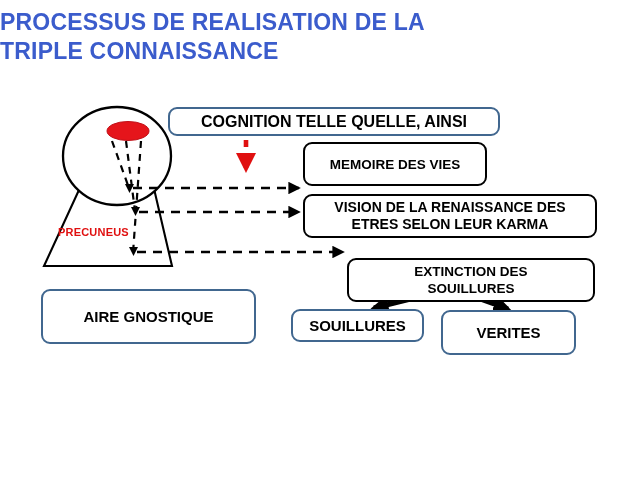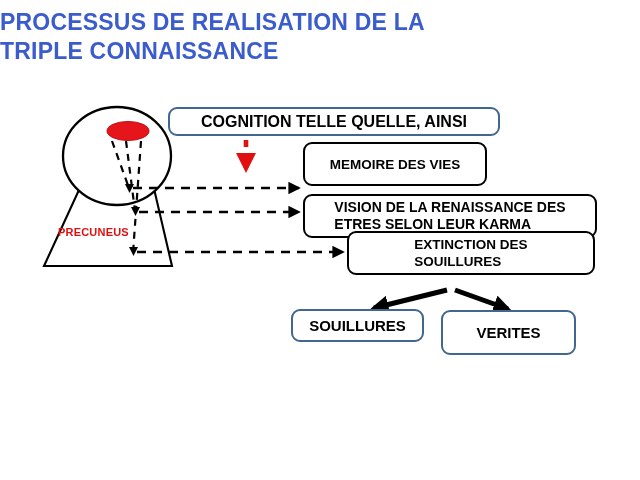--- a/index.html
+++ b/index.html
@@ -36,38 +36,39 @@
     top: 0;
     width: 640px;
     height: 480px;
   }
   .node {
     position: absolute;
     box-sizing: border-box;
     display: flex;
     align-items: center;
     justify-content: center;
+    text-align: center;
     background: #ffffff;
     color: #000000;
     font-weight: bold;
     line-height: 17px;
   }
   .node.blue {
     border: 2px solid #41678f;
     border-radius: 9px;
   }
   .node.black {
     border: 2px solid #000000;
     border-radius: 9px;
   }
   .node span { display: block; }
   #box-cognition { left: 168px; top: 107px; width: 332px; height: 29px; font-size: 16px; }
   #box-memoire   { left: 303px; top: 142px; width: 184px; height: 44px; font-size: 13.5px; }
   #box-vision    { left: 303px; top: 194px; width: 294px; height: 44px; font-size: 14px; }
-  #box-extinction{ left: 347px; top: 231px; width: 248px; height: 44px; font-size: 13.5px; }
+  #box-extinction{ left: 347px; top: 258px; width: 248px; height: 44px; font-size: 13.5px; }
   #box-souillures{ left: 291px; top: 309px; width: 133px; height: 33px; font-size: 15px; }
   #box-nobles    { left: 441px; top: 310px; width: 135px; height: 45px; font-size: 15px; }
   #box-aire      { left: 41px;  top: 289px; width: 215px; height: 55px; font-size: 15px; }
   #label-precuneus {
     position: absolute;
     left: 58px;
     top: 226px;
     color: #e01010;
     font-weight: bold;
     font-size: 11px;
@@ -157,14 +158,17 @@
   <div id="box-souillures" class="node blue">
     <span>SOUILLURES</span>
   </div>
 
   <div id="box-nobles" class="node blue">
     <div>
       <span>VERITES</span>
     </div>
   </div>
 
+  <div id="box-aire" class="node blue">
+    <span>AIRE GNOSTIQUE</span>
+  </div>
 
 </div>
 
 </body></html>

